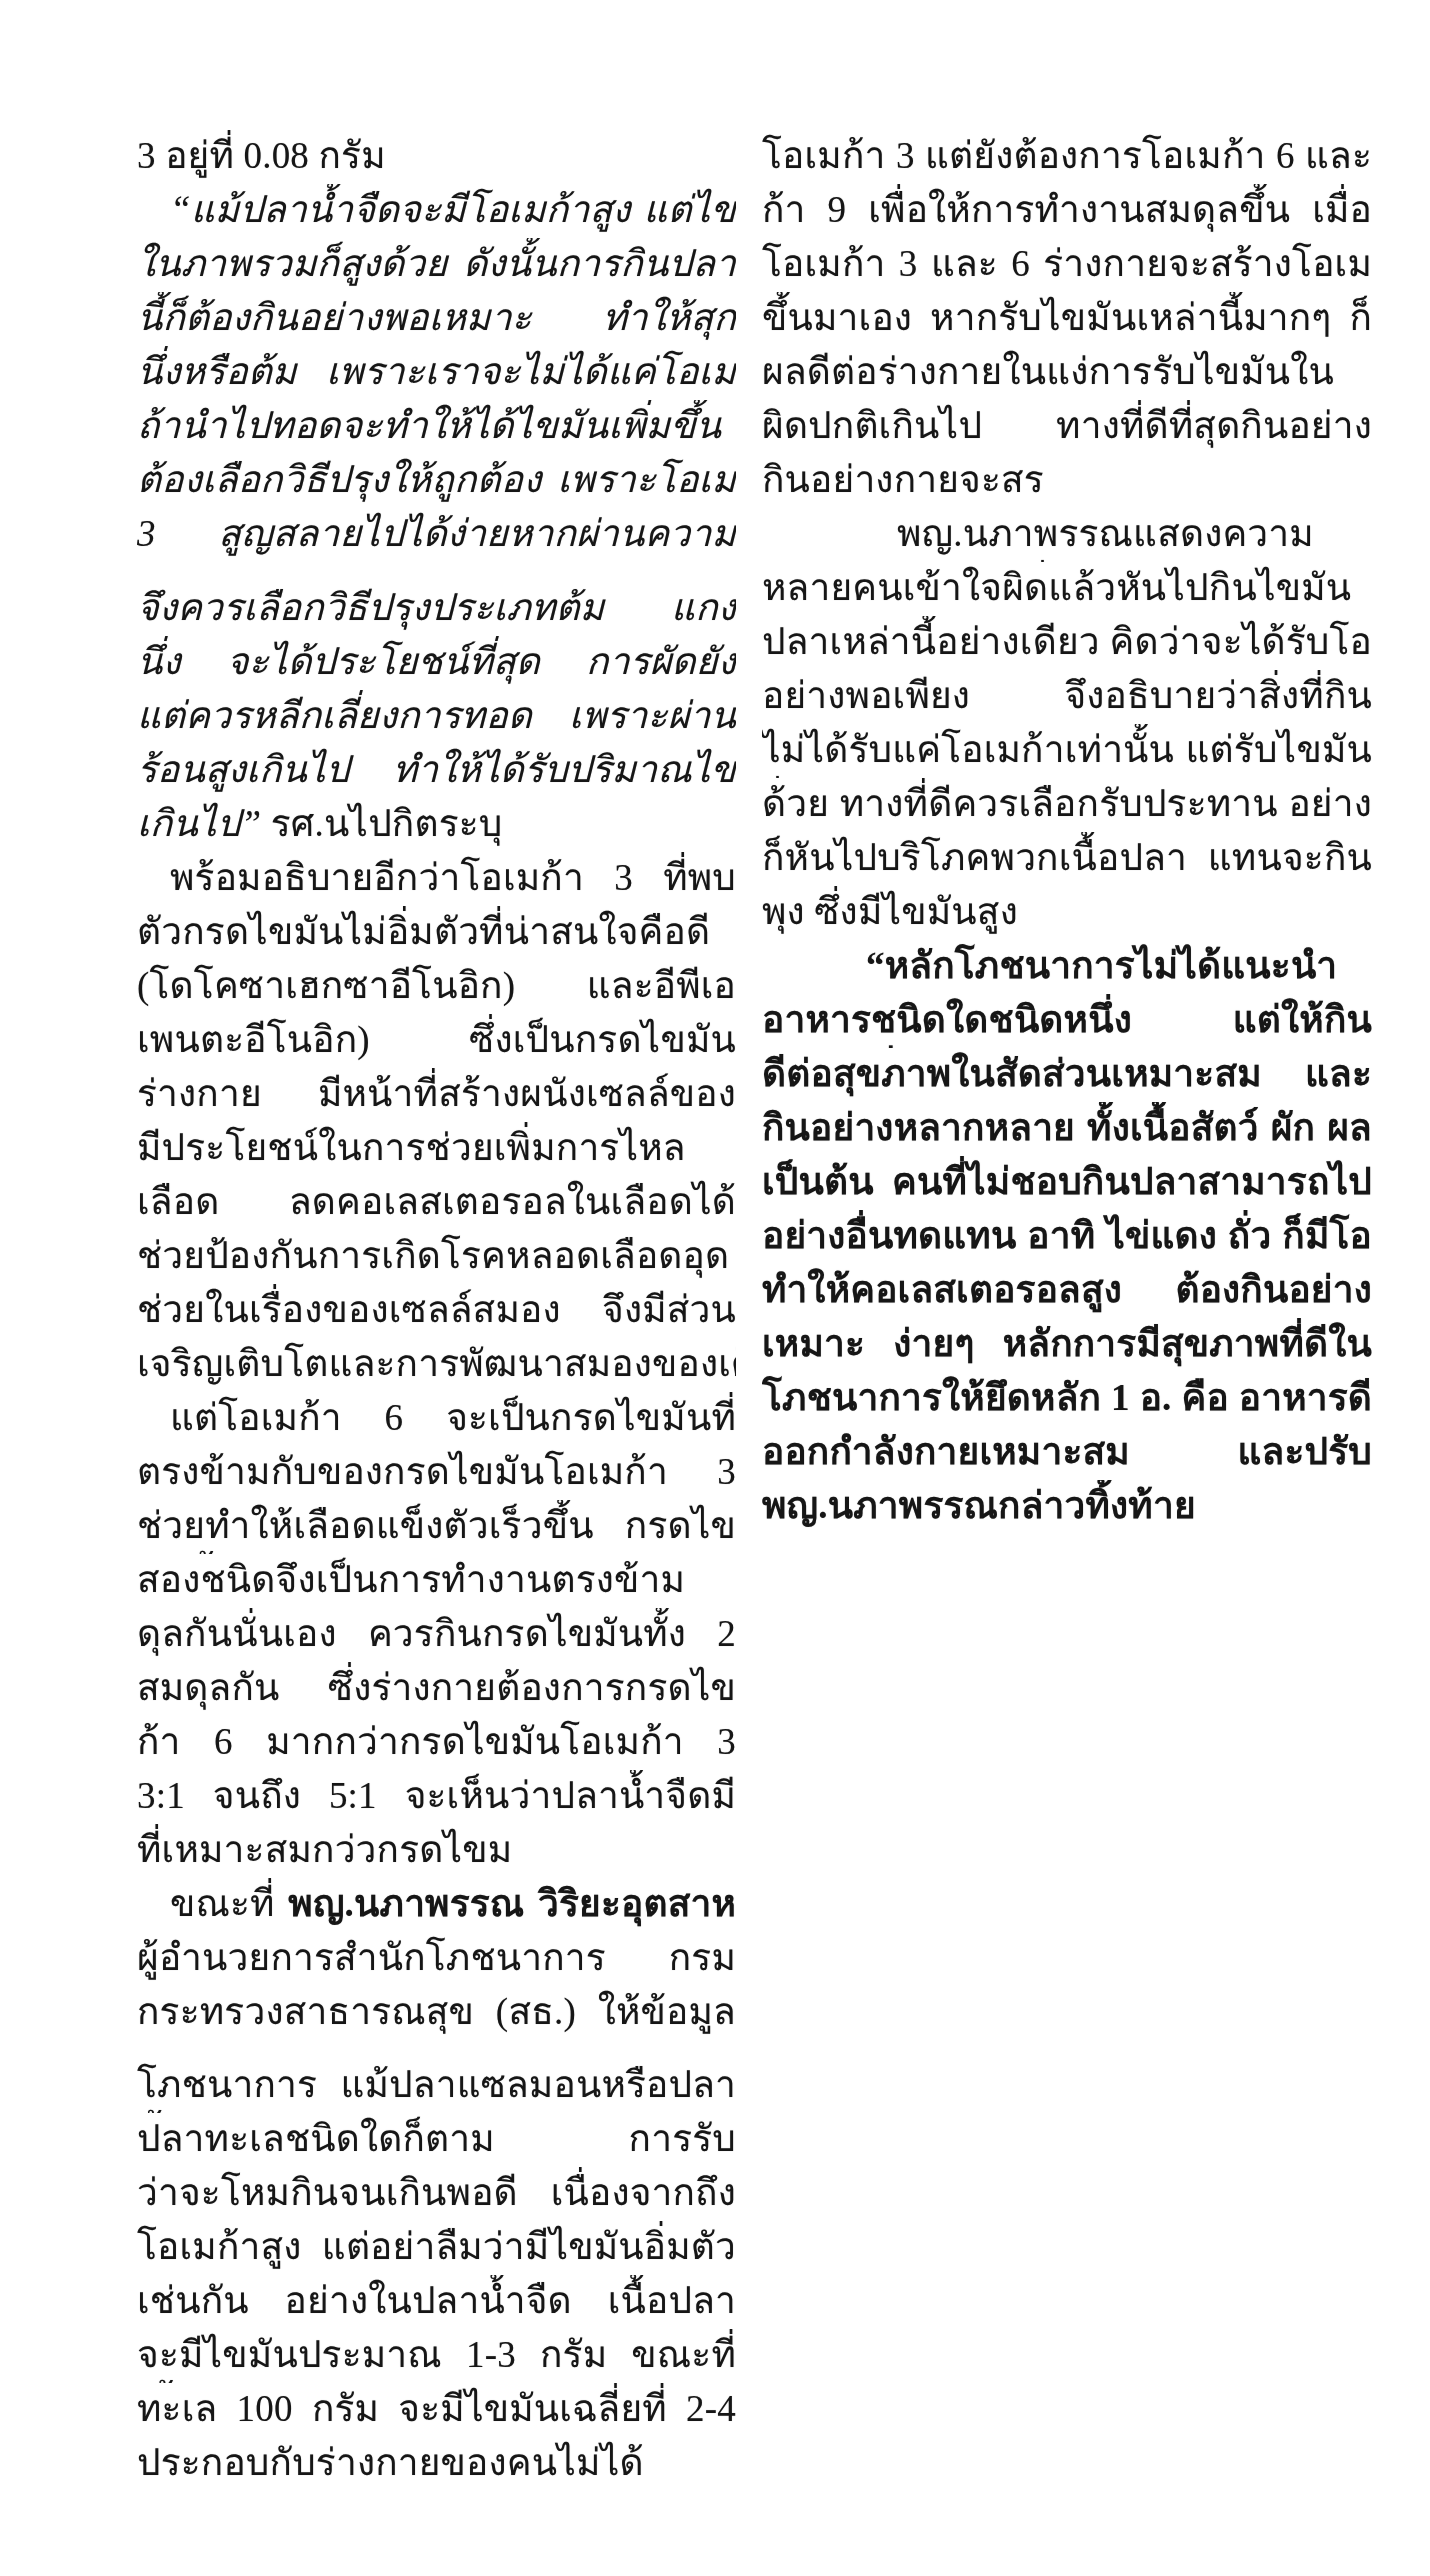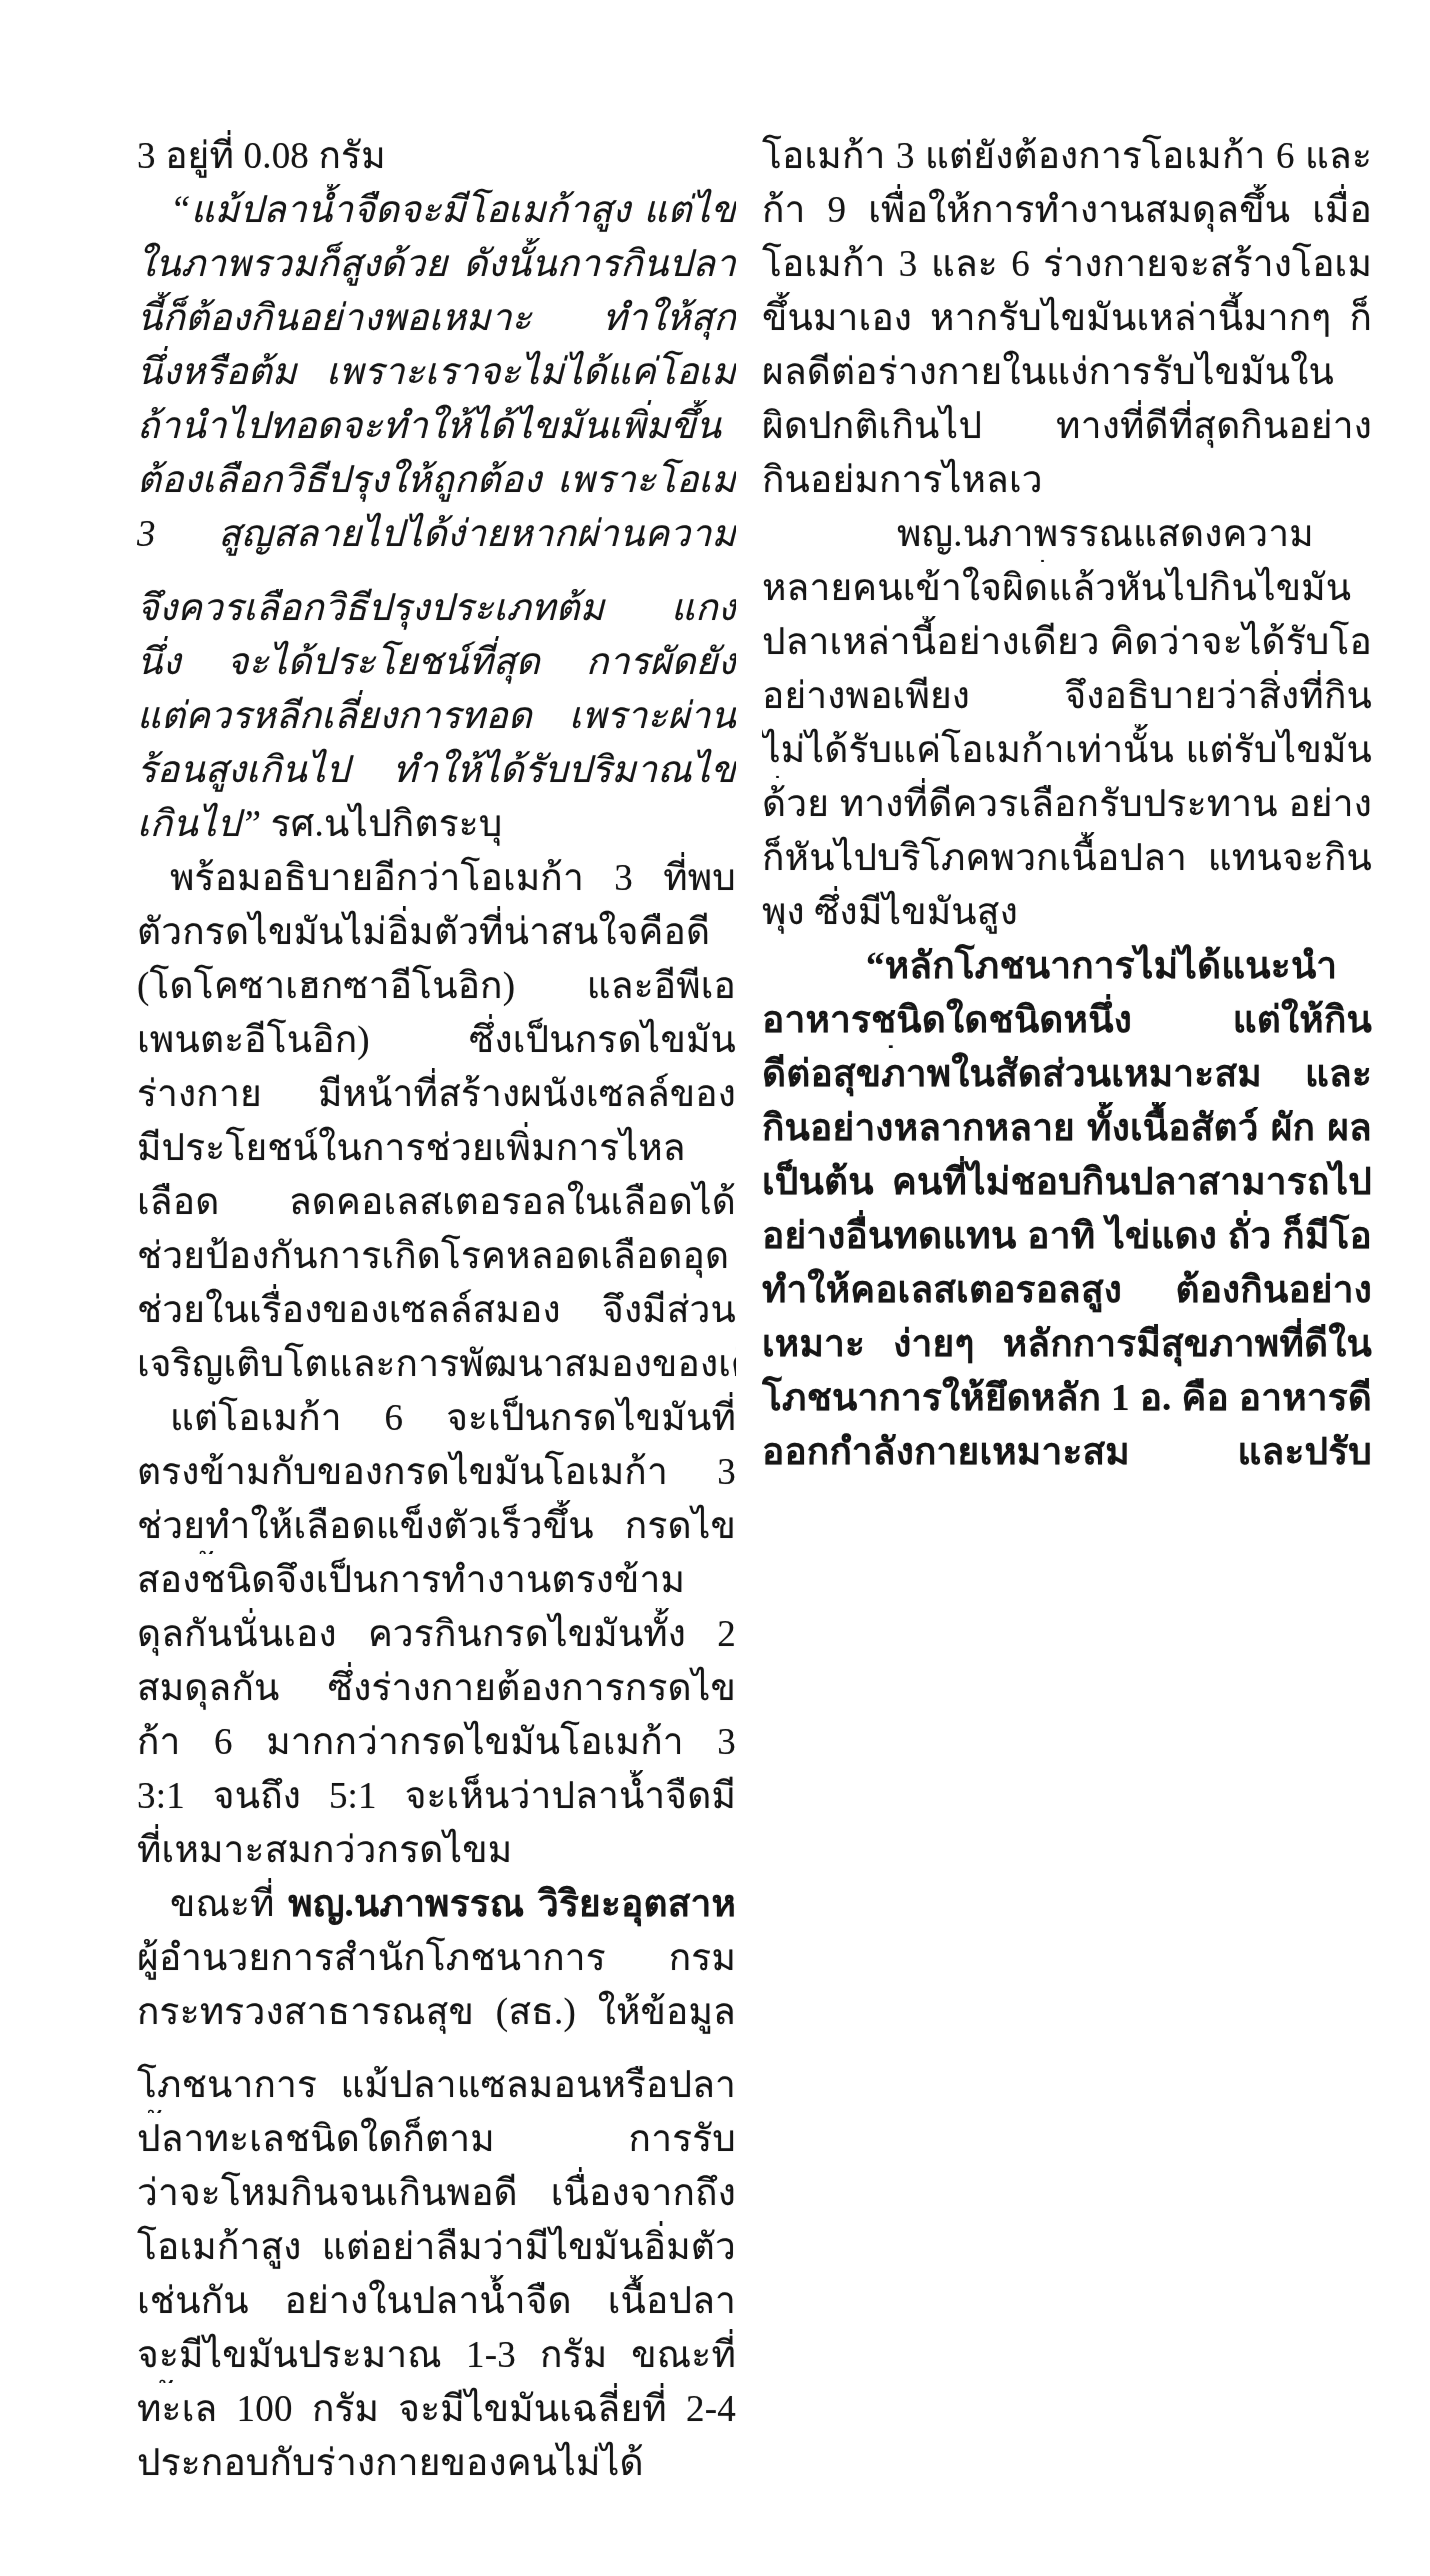--- a/index.html
+++ b/index.html
@@ -96,34 +96,35 @@
       <div class="line"><span class="s-n">ทะเล 100 กรัม จะมีไขมันเฉลี่ยที่ 2-4 กรัม</span></div>
       <div class="line"><span class="s-n">ประกอบกับร่างกายของคนไม่ได้ต้องการแค่</span></div>
     </div>
   <div class="column col-right">
       <div class="line"><span class="s-n">โอเมก้า 3 แต่ยังต้องการโอเมก้า 6 และโอเม</span></div>
       <div class="line"><span class="s-n">ก้า 9 เพื่อให้การทำงานสมดุลขึ้น เมื่อเรารับ</span></div>
       <div class="line"><span class="s-n">โอเมก้า 3 และ 6 ร่างกายจะสร้างโอเมก้า 9</span></div>
       <div class="line"><span class="s-n">ขึ้นมาเอง หากรับไขมันเหล่านี้มากๆ ก็ไม่ส่ง</span></div>
       <div class="line"><span class="s-n">ผลดีต่อร่างกายในแง่การรับไขมันในสัดส่วน</span></div>
       <div class="line"><span class="s-n">ผิดปกติเกินไป ทางที่ดีที่สุดกินอย่างพอดี และ</span></div>
-      <div class="line nofill"><span class="s-n">กินอย่มการไหลเว</span></div>
+      <div class="line nofill"><span class="s-n">กินอย่างกายจะสร</span></div>
       <div class="line ind-lg"><span class="s-n">พญ.นภาพรรณแสดงความเป็นห่วงที่</span></div>
       <div class="line"><span class="s-n">หลายคนเข้าใจผิดแล้วหันไปกินไขมันจาก</span></div>
       <div class="line"><span class="s-n">ปลาเหล่านี้อย่างเดียว คิดว่าจะได้รับโอเมก้า</span></div>
       <div class="line"><span class="s-n">อย่างพอเพียง จึงอธิบายว่าสิ่งที่กินเข้าไปจะ</span></div>
       <div class="line"><span class="s-n">ไม่ได้รับแค่โอเมก้าเท่านั้น แต่รับไขมันอื่นๆ</span></div>
       <div class="line"><span class="s-n">ด้วย ทางที่ดีควรเลือกรับประทาน อย่างปลา</span></div>
       <div class="line"><span class="s-n">ก็หันไปบริโภคพวกเนื้อปลา แทนจะกินบริเวณ</span></div>
       <div class="line nofill"><span class="s-n">พุง ซึ่งมีไขมันสูง</span></div>
       <div class="line ind-md"><span class="s-b">“หลักโภชนาการไม่ได้แนะนำว่าต้องกิน</span></div>
       <div class="line"><span class="s-b">อาหารชนิดใดชนิดหนึ่ง แต่ให้กินอาหารที่</span></div>
       <div class="line"><span class="s-b">ดีต่อสุขภาพในสัดส่วนเหมาะสม และต้อง</span></div>
       <div class="line"><span class="s-b">กินอย่างหลากหลาย ทั้งเนื้อสัตว์ ผัก ผลไม้</span></div>
       <div class="line"><span class="s-b">เป็นต้น คนที่ไม่ชอบกินปลาสามารถไปกิน</span></div>
       <div class="line"><span class="s-b">อย่างอื่นทดแทน อาทิ ไข่แดง ถั่ว ก็มีโอเมก้า</span></div>
       <div class="line"><span class="s-b">ทำให้คอเลสเตอรอลสูง ต้องกินอย่างพอ</span></div>
       <div class="line"><span class="s-b">เหมาะ ง่ายๆ หลักการมีสุขภาพที่ดีในทาง</span></div>
       <div class="line"><span class="s-b">โภชนาการให้ยึดหลัก 1 อ. คือ อาหารดี</span></div>
       <div class="line"><span class="s-b">ออกกำลังกายเหมาะสม และปรับอารมณ์”</span></div>
+      <div class="line nofill"><span class="s-b">พญ.นภาพรรณกล่าวทิ้งท้าย</span></div>
     </div>
 </div>
 
 
 </body></html>

